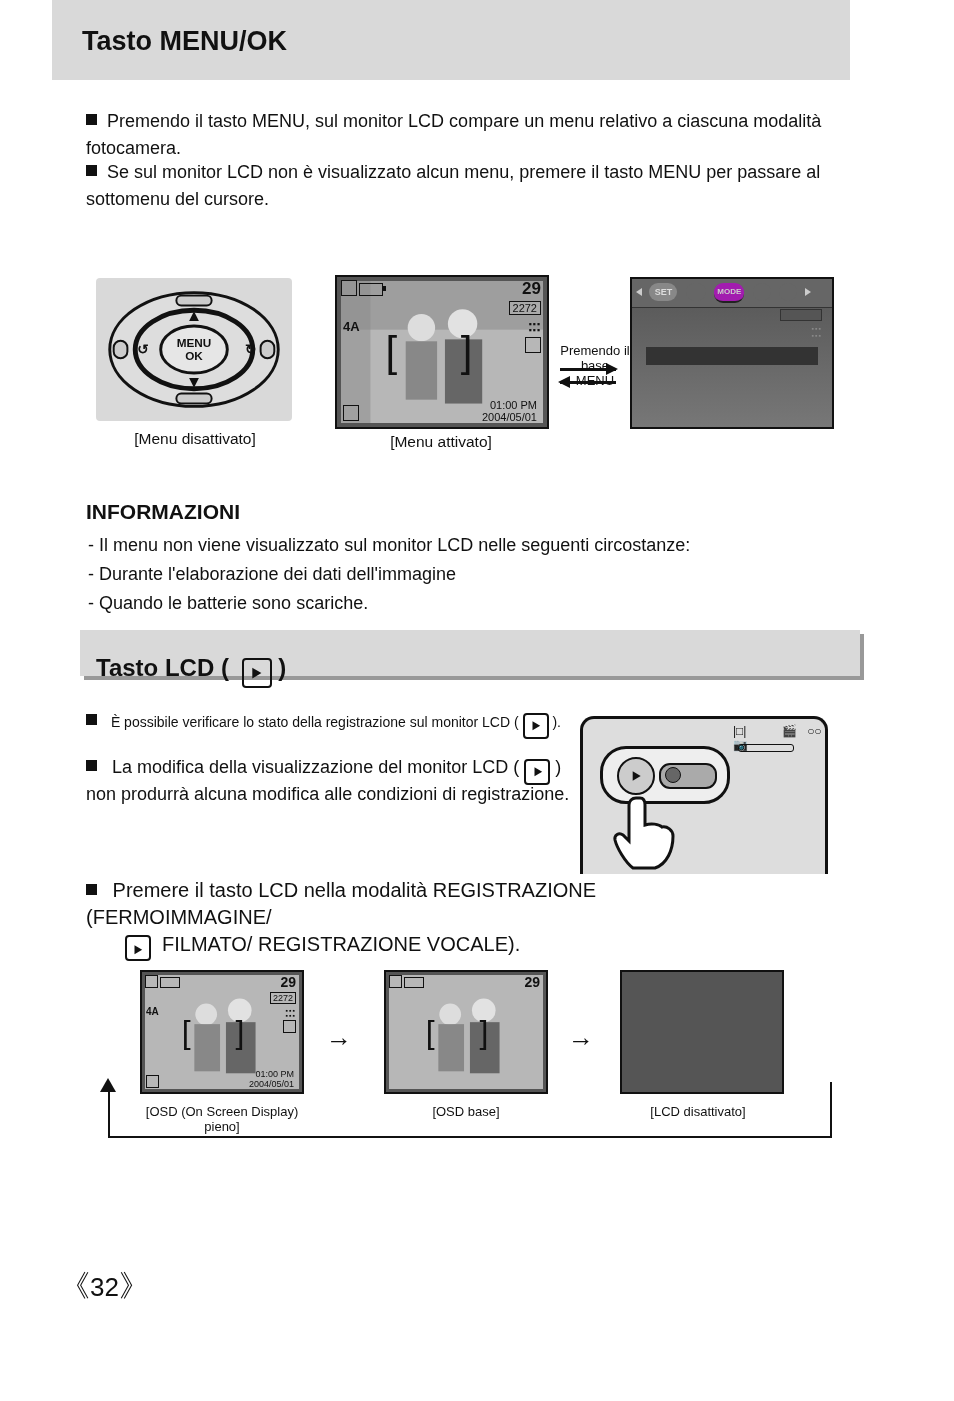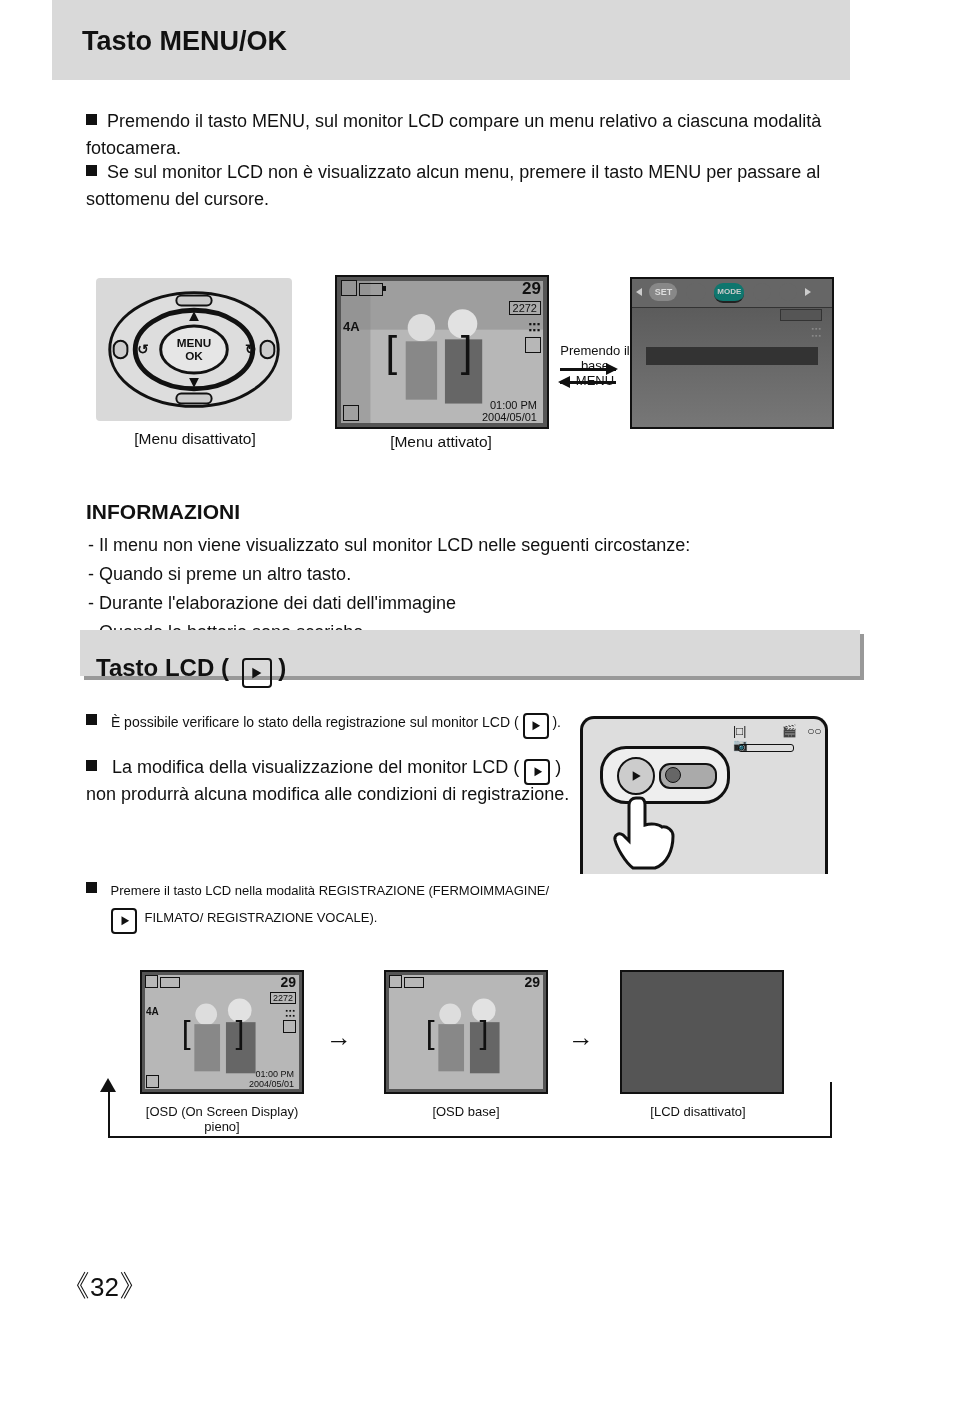--- a/index.html
+++ b/index.html
@@ -34,21 +34,21 @@
   .arrows .a1:after { content:""; position:absolute; right:-2px; top:-5px; border-left:12px solid #111; border-top:6px solid transparent; border-bottom:6px solid transparent; }
   .arrows .a2:before { content:""; position:absolute; left:-2px; top:-5px; border-right:12px solid #111; border-top:6px solid transparent; border-bottom:6px solid transparent; }
 
   .fig3 { position:absolute; left:630px; top:277px; width:200px; height:148px; background:linear-gradient(#555,#777); border:2px solid #111; }
   .fig3 .topbar { height:28px; background:#666; border-bottom:1px solid #333; position:relative; }
   .fig3 .pill { display:inline-block; height:18px; border-radius:9px; margin:4px 2px 0 2px; vertical-align:top; }
   .fig3 .tri-l { display:inline-block; width:0;height:0;border-top:4px solid transparent;border-bottom:4px solid transparent;border-right:6px solid #ccc; margin:9px 1px 0 4px; }
   .fig3 .tri-r { display:inline-block; width:0;height:0;border-top:4px solid transparent;border-bottom:4px solid transparent;border-left:6px solid #ccc; margin:9px 4px 0 1px; }
   .fig3 .pill.set { width:28px; background:#888; font-size:9px; color:#ddd; text-align:center; line-height:18px; font-weight:700; }
   .fig3 .pill.face { width:20px; background:#666; }
-  .fig3 .pill.mode { width:30px; background:#0f766e; font-size:8px; color:#ccc; text-align:center; line-height:18px; font-weight:700; border-bottom:2px solid #222; }
+  .fig3 .pill.mode { width:30px; background:#a21caf; font-size:8px; color:#ccc; text-align:center; line-height:18px; font-weight:700; border-bottom:2px solid #222; }
   .fig3 .pill.snd { width:18px; background:#666; }
   .fig3 .pill.grid { width:18px; background:#666; }
   .fig3 .subbar { position:absolute; right:10px; top:30px; width:40px; height:10px; background:#555; border:1px solid #333; }
   .fig3 .subgrid { position:absolute; right:10px; top:46px; font-size:7px; color:#888; letter-spacing:1px; }
   .fig3 .desc { position:absolute; left:14px; top:68px; right:14px; height:18px; background:#333; }
   .cap { position:absolute; font-size:15.5px; color:#111; }
   .cap1 { left:105px; top:430px; width:180px; text-align:center; }
   .cap2 { left:336px; top:433px; width:210px; text-align:center; }
 
   .info { position:absolute; left:86px; top:500px; width:770px; }
@@ -57,21 +57,21 @@
   .info .txt div { padding-left:14px; text-indent:-12px; margin:2px 0; }
 
   
   .section2bar { position:absolute; left:80px; top:630px; width:780px; height:46px; background:#d9d9d9; box-shadow:4px 4px 0 #999; }
   .section2bar .label { font-size:24px; font-weight:600; padding:24px 0 0 16px; }
   .section2bar .icon { display:inline-block; width:26px; height:26px; border:2px solid #111; border-radius:4px; vertical-align:-6px; margin-left:6px; text-align:center; }
   .section2bar .icon svg, .lcdicon svg { width:70%; height:70%; margin-top:3px; }
 
   .s2b1 { position:absolute; left:86px; top:709px; width:490px; font-size:14px; line-height:27px; }
   .s2b2 { position:absolute; left:86px; top:758px; width:490px; font-size:18px; line-height:19px; }
-  .s2b3 { position:absolute; left:86px; top:841px; width:600px; font-size:13px; line-height:27px;margin-top:36px; }
+  .s2b3 { position:absolute; left:86px; top:841px; width:600px; font-size:20px; line-height:27px;margin-top:36px; }
 
   .lcdicon { display:inline-block; width:22px; height:22px; border:2px solid #111; border-radius:4px; vertical-align:-6px; text-align:center; }
 
   .cam-illus { position:absolute; left:580px; top:704px; width:248px; height:170px; }
   .cam-illus .body { position:absolute; left:0; right:0; bottom:0; top:12px; background:#ddd; border:3px solid #111; border-bottom:0; border-top-left-radius:14px; border-top-right-radius:14px; }
   .cam-illus .panel { position:absolute; left:20px; top:42px; width:124px; height:52px; border:3px solid #111; border-radius:26px; background:#eee; }
   .cam-illus .btn { position:absolute; left:14px; top:8px; width:34px; height:34px; border:2.5px solid #111; border-radius:50%; background:#ccc; text-align:center; }
   .cam-illus .btn svg { width:16px; margin-top:9px; }
   .cam-illus .slider { position:absolute; right:10px; top:14px; width:54px; height:22px; border:2px solid #111; border-radius:11px; background:#aaa; }
   .cam-illus .slider:before { content:""; position:absolute; left:4px; top:2px; width:14px; height:14px; background:#666; border-radius:50%; border:1.5px solid #111; }
@@ -188,21 +188,20 @@
   </div>
 
   <div class="cap cap1">[Menu disattivato]</div>
   <div class="cap cap2">[Menu attivato]</div>
   <div class="cap" style="left:560px; top:343px; width:70px; text-align:center; font-size:13px;">Premendo il base MENU</div>
 
   <div class="info">
     <div class="hdr">INFORMAZIONI</div>
     <div class="txt">
       <div>- Il menu non viene visualizzato sul monitor LCD nelle seguenti circostanze:</div>
-      <div>- Quando si preme un altro tasto.</div>
       <div>- Durante l'elaborazione dei dati dell'immagine</div>
       <div>- Quando le batterie sono scariche.</div>
     </div>
   </div>
 
   <div class="section2bar">
     <div class="label">
       Tasto LCD (
       <span class="icon">
         <svg viewBox="0 0 24 24">

